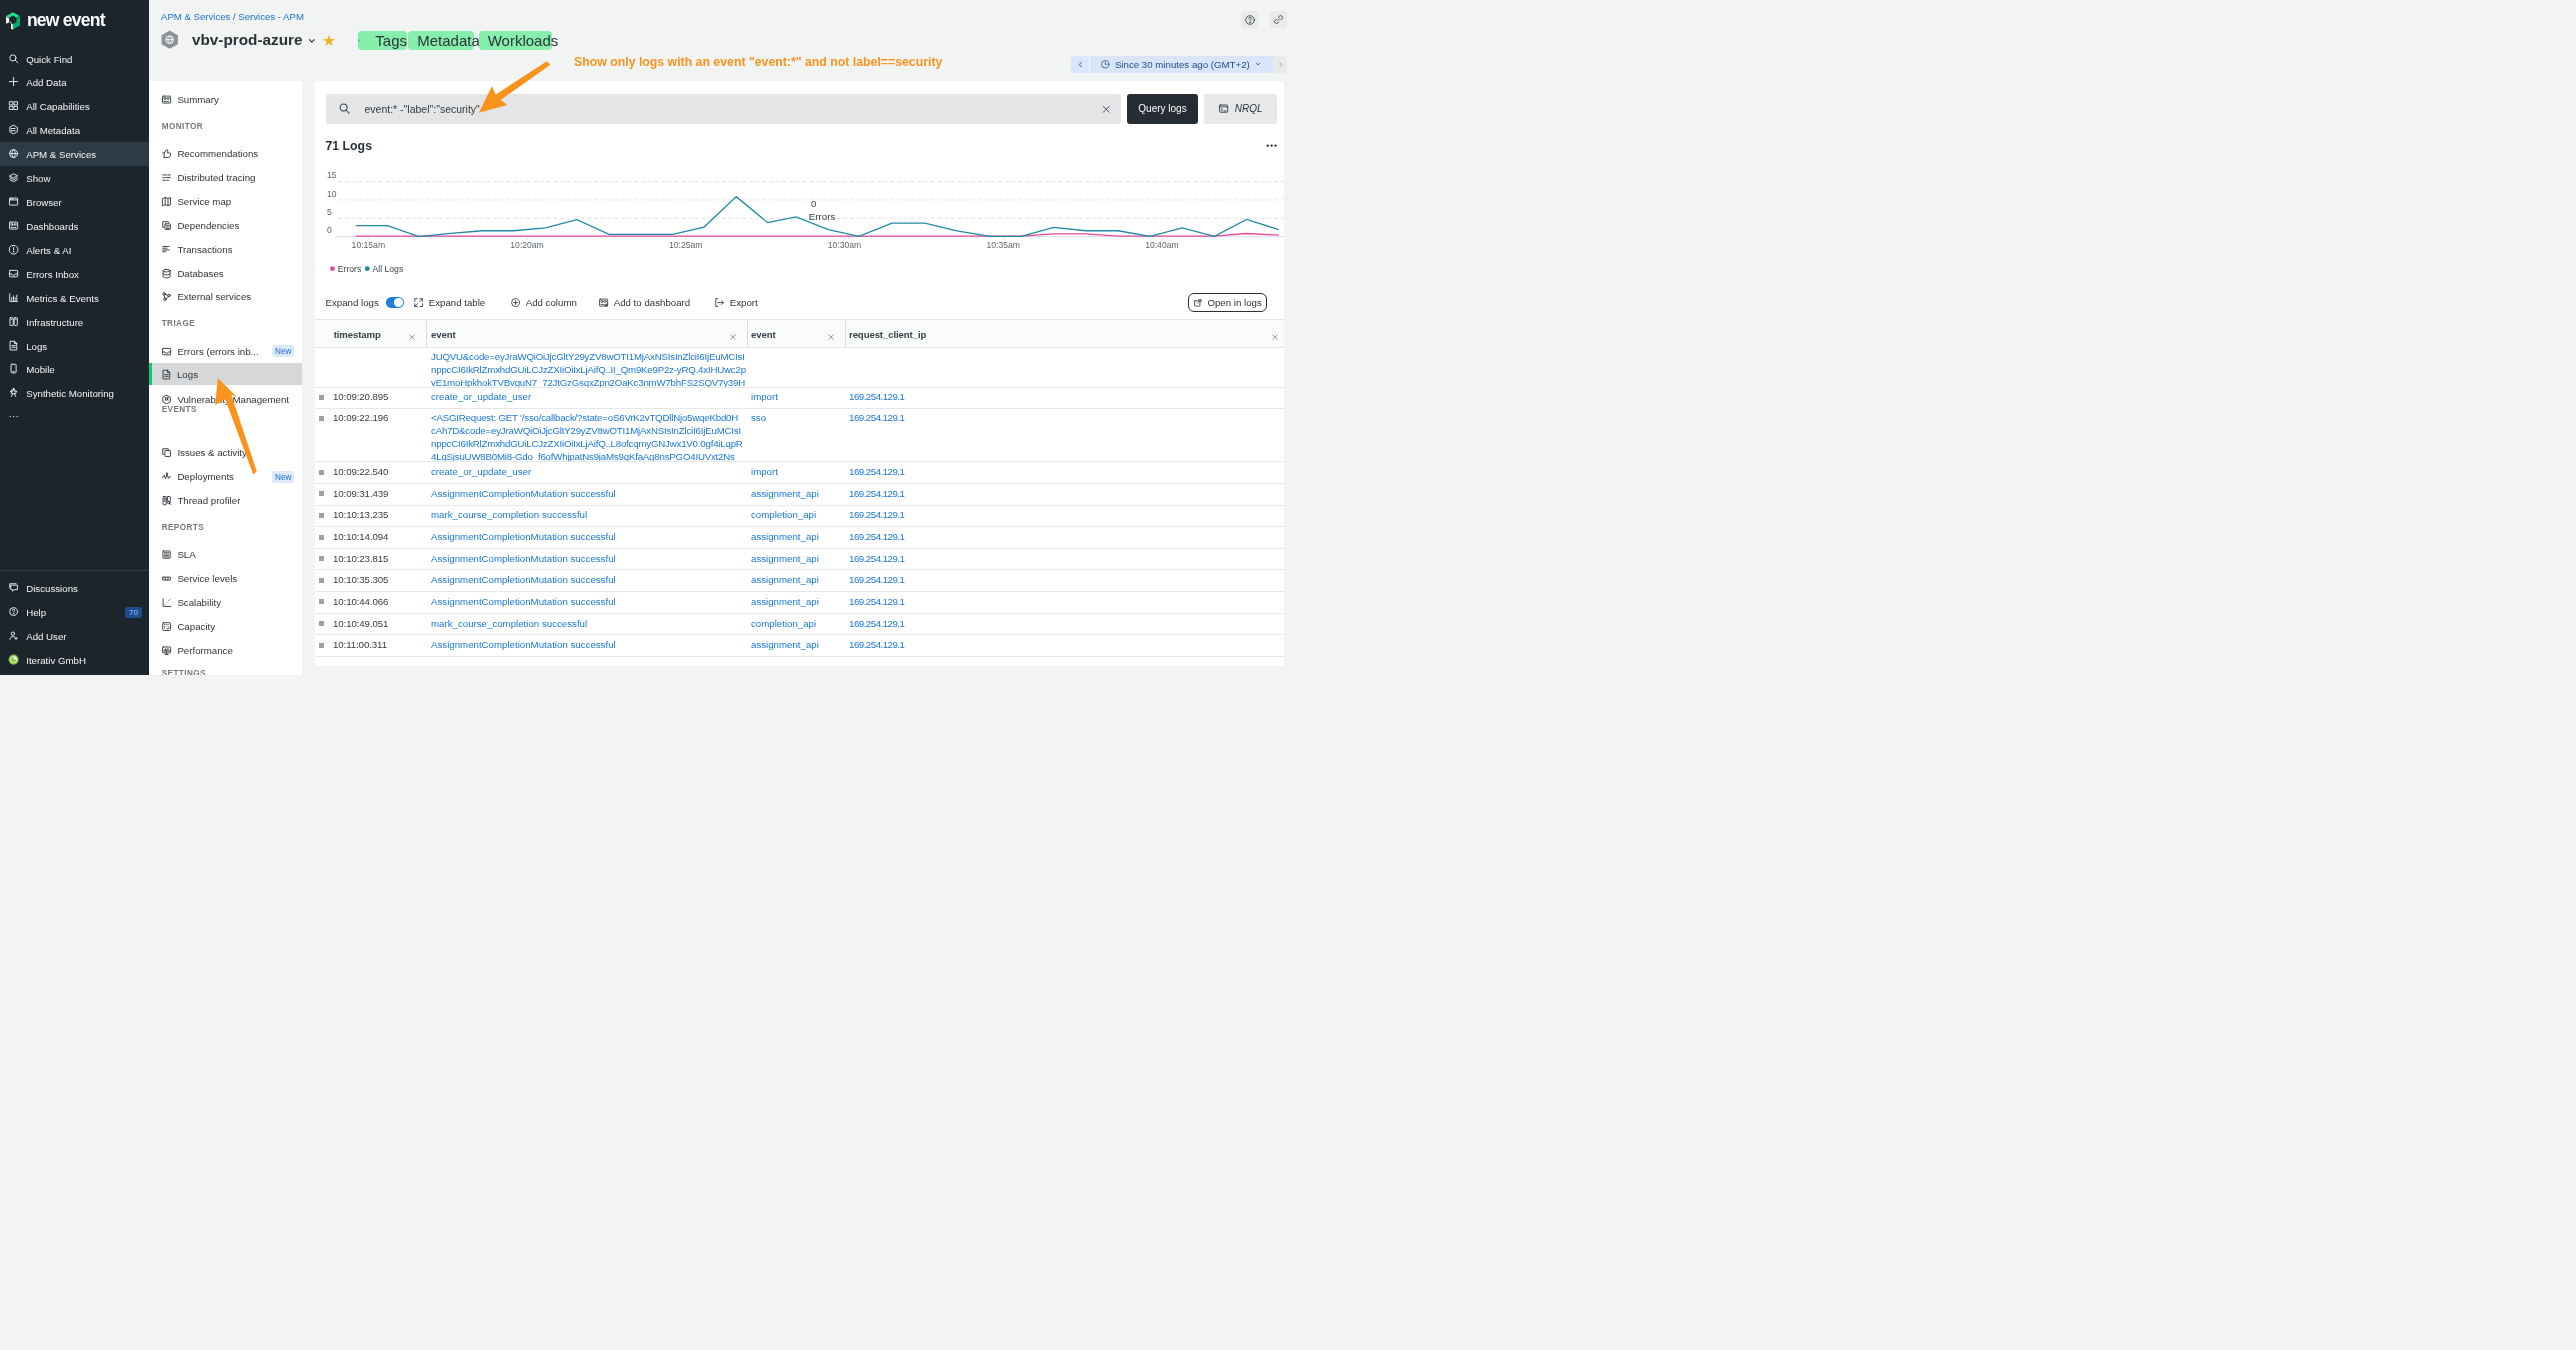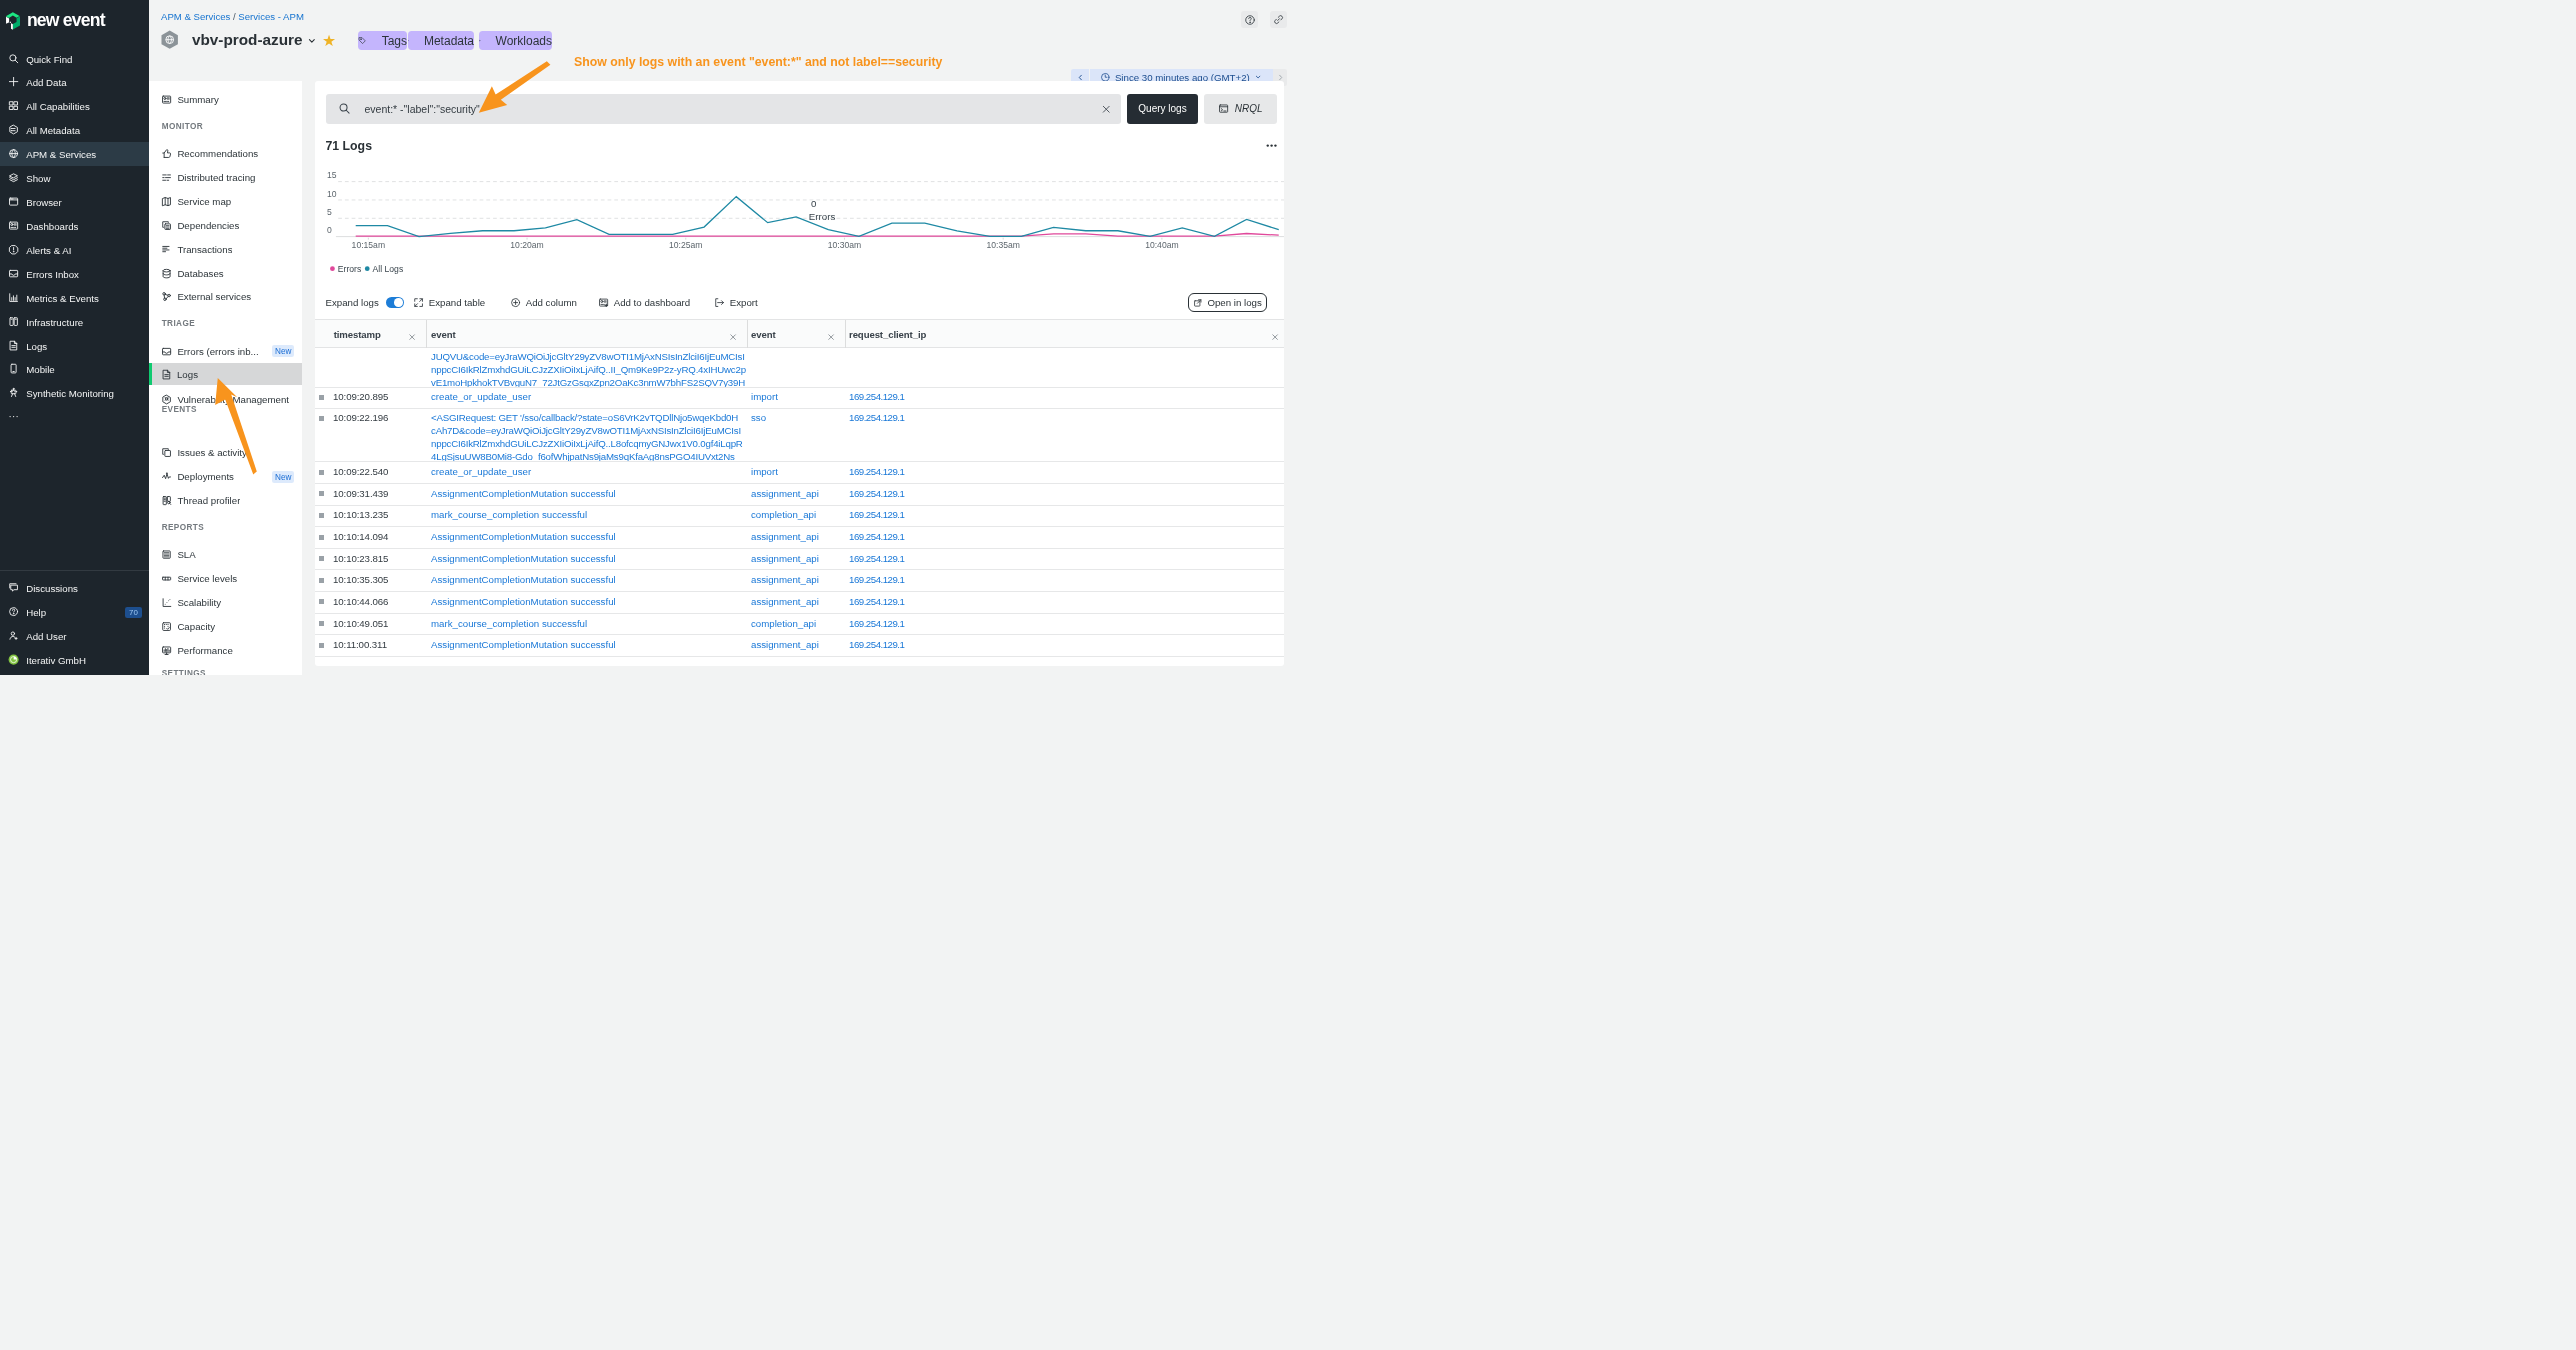--- a/index.html
+++ b/index.html
@@ -22,23 +22,23 @@
 .snav-item .ic { width:11.2px; height:11.2px; margin-left:12px; flex:0 0 11.2px; }
 .snav-item .tx { margin-left:5.2px; white-space:nowrap; overflow:hidden; }
 .snav-item svg { display:block; }
 .snav-sec { position:absolute; left:12.7px; color:#73797e; font-size:8.2px; font-weight:bold; letter-spacing:0.4px; }
 .snav-item.sel { background:#d6d7d8; border-left:3.4px solid #10ca70; }
 .snav-item.sel .ic { margin-left:8.6px; }
 .newbadge { position:absolute; background:#ddeafc; color:#1a6dd4; font-size:8.2px; border-radius:2.2px; width:22.4px; height:12px; display:flex; align-items:center; justify-content:center; }
 .crumb { position:absolute; left:161px; top:11.2px; font-size:9.6px; color:#1774d0; }
 .crumb .sep { color:#4b5a68; }
 #title { position:absolute; left:192px; top:31px; font-size:15.3px; font-weight:bold; color:#2a3136; letter-spacing:0px; }
-.hdr-btn { position:absolute; top:31px; height:19px; background:#c4b5fd; border-radius:3.7px; display:flex; align-items:center; justify-content:center; font-size:12px; color:#2c3439; gap:15px; }
+.hdr-btn { position:absolute; top:31px; height:19px; background:#86efac; border-radius:3.7px; display:flex; align-items:center; justify-content:center; font-size:15px; color:#2c3439; gap:15px; }
 .sq-btn { position:absolute; top:11px; width:17px; height:17px; background:#e9eaeb; border-radius:3px; display:flex; align-items:center; justify-content:center; }
-#tp { position:absolute; top:69px; left:1071px; height:17px; display:flex; }
+#tp { position:absolute; top:56px; left:1071px; height:17px; display:flex; }
 #tp .seg1 { width:18px; background:#dbe5f9; border-radius:2.2px 0 0 2.2px; display:flex; align-items:center; justify-content:center; margin-right:0.7px; }
 #tp .seg2 { width:183px; background:#dbe5f9; display:flex; align-items:center; justify-content:center; color:#1c4d8f; font-size:9.7px; gap:4.5px; }
 #tp .seg3 { width:14px; background:#e9eaeb; border-radius:0 2.2px 2.2px 0; display:flex; align-items:center; justify-content:center; margin-left:0.7px; }
 #main { position:absolute; left:315px; top:81px; width:969px; height:585px; background:#fff; border-radius:3px; }
 #searchbar { position:absolute; left:10.5px; top:12.7px; width:795px; height:30px; background:#e4e5e7; border-radius:3px; }
 #searchbar .qtext { position:absolute; left:39px; top:9px; font-size:10.5px; color:#333b41; }
 #qlogs { position:absolute; left:812px; top:12.7px; width:71px; height:30px; background:#252c33; border-radius:3px; color:#fff; font-size:10px; display:flex; align-items:center; justify-content:center; }
 #nrql { position:absolute; left:889px; top:12.7px; width:73px; height:30px; background:#e7e8e9; border-radius:3px; color:#2a3136; font-size:10px; display:flex; align-items:center; justify-content:center; gap:5.2px;font-style:italic; }
 #logcount { position:absolute; left:10.5px; top:58px; font-size:12.3px; font-weight:bold; color:#2a3136; }
 .tbi { position:absolute; top:215px; height:12.7px; display:flex; align-items:center; gap:4.5px; font-size:9.7px; color:#2c3439; }

